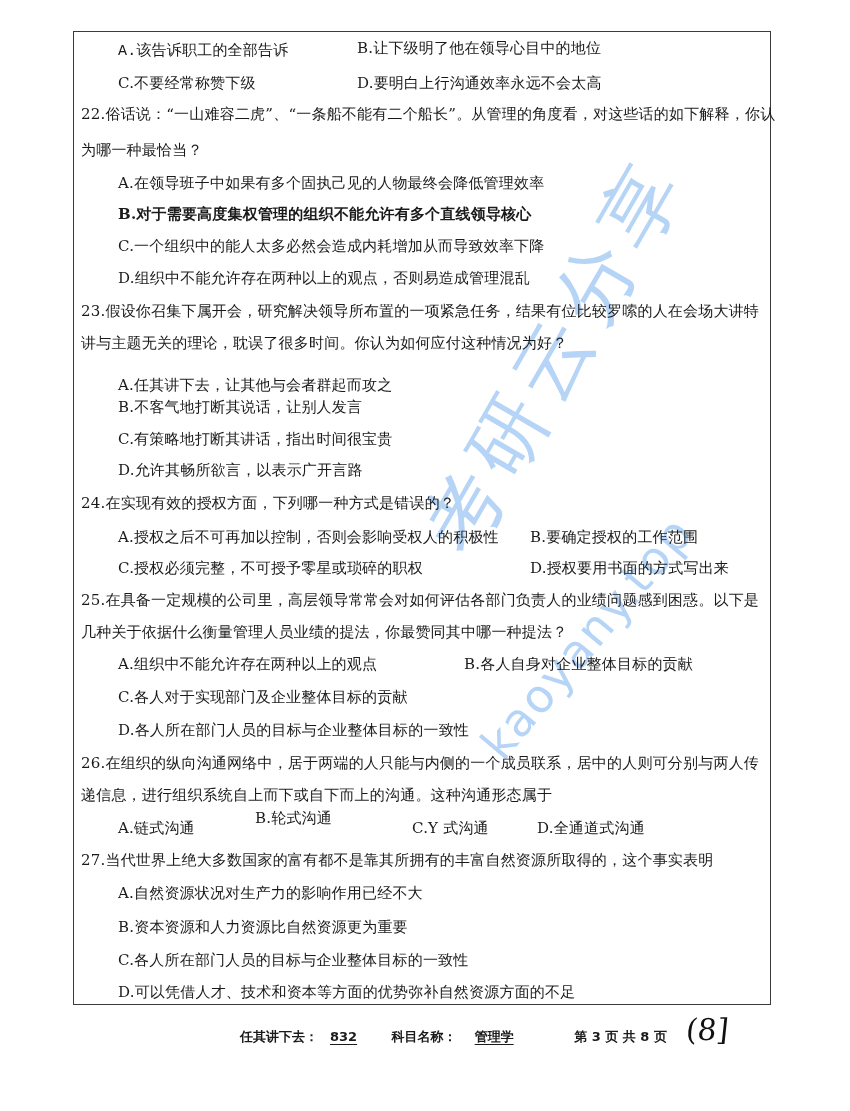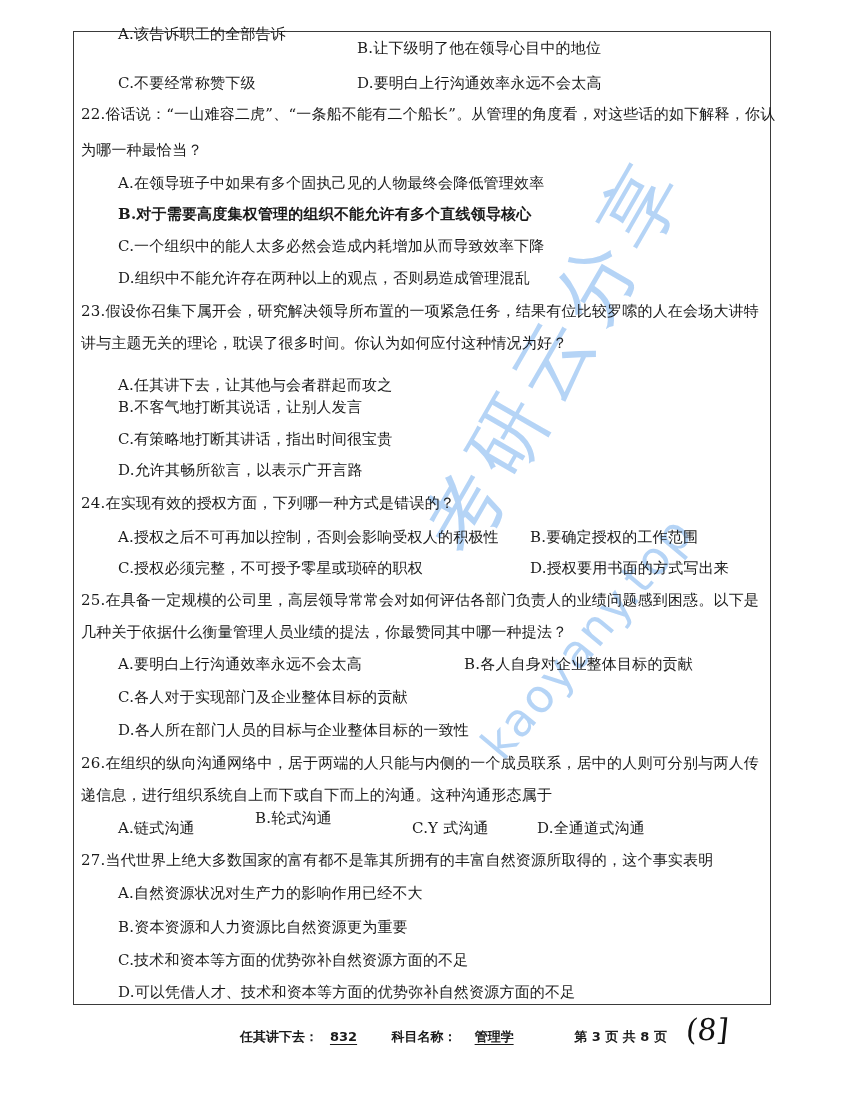--- a/index.html
+++ b/index.html
@@ -34,21 +34,21 @@
     .wm-en { left: 470px; top: 735px; font-size: 46px; font-family: "DejaVu Sans", sans-serif; transform: rotate(-50deg); transform-origin: left top; letter-spacing: 2px; }
   </style>
 </head>
 <body>
 
 <div class="frame"></div>
 
 <div class="wm wm-cn">考研云分享</div>
 <div class="wm wm-en">kaoyany.top</div>
 
-<div class="line opt" style="top:24px;">A.该告诉职工的全部告诉</div>
+<div class="line opt" style="top:42px;font-family:Liberation Mono, monospace;">A.该告诉职工的全部告诉</div>
 <div class="line" style="top:38px; left:357px;">B.让下级明了他在领导心目中的地位</div>
 <div class="line opt" style="top:73px;">C.不要经常称赞下级</div>
 <div class="line" style="top:73px; left:357px;">D.要明白上行沟通效率永远不会太高</div>
 
 <div class="line q" style="top:104px;">22.俗话说：“一山难容二虎”、“一条船不能有二个船长”。从管理的角度看，对这些话的如下解释，你认</div>
 <div class="line q" style="top:140px;">为哪一种最恰当？</div>
 <div class="line opt" style="top:173px;">A.在领导班子中如果有多个固执己见的人物最终会降低管理效率</div>
 <div class="line opt" style="top:204px;font-weight:bold;">B.对于需要高度集权管理的组织不能允许有多个直线领导核心</div>
 <div class="line opt" style="top:236px;">C.一个组织中的能人太多必然会造成内耗增加从而导致效率下降</div>
 <div class="line opt" style="top:268px;">D.组织中不能允许存在两种以上的观点，否则易造成管理混乱</div>
@@ -61,36 +61,36 @@
 <div class="line opt" style="top:460px;">D.允许其畅所欲言，以表示广开言路</div>
 
 <div class="line q" style="top:493px;">24.在实现有效的授权方面，下列哪一种方式是错误的？</div>
 <div class="line opt" style="top:527px;">A.授权之后不可再加以控制，否则会影响受权人的积极性</div>
 <div class="line" style="top:527px; left:530px;">B.要确定授权的工作范围</div>
 <div class="line opt" style="top:558px;">C.授权必须完整，不可授予零星或琐碎的职权</div>
 <div class="line" style="top:558px; left:530px;">D.授权要用书面的方式写出来</div>
 
 <div class="line q" style="top:590px;">25.在具备一定规模的公司里，高层领导常常会对如何评估各部门负责人的业绩问题感到困惑。以下是</div>
 <div class="line q" style="top:622px;">几种关于依据什么衡量管理人员业绩的提法，你最赞同其中哪一种提法？</div>
-<div class="line opt" style="top:654px;">A.要明白上行沟通效率永远不会太高</div>
+<div class="line opt" style="top:654px;">A.组织中不能允许存在两种以上的观点</div>
 <div class="line" style="top:654px; left:464px;">B.各人自身对企业整体目标的贡献</div>
 <div class="line opt" style="top:687px;">C.各人对于实现部门及企业整体目标的贡献</div>
 <div class="line opt" style="top:720px;">D.各人所在部门人员的目标与企业整体目标的一致性</div>
 
 <div class="line q" style="top:753px;">26.在组织的纵向沟通网络中，居于两端的人只能与内侧的一个成员联系，居中的人则可分别与两人传</div>
 <div class="line q" style="top:785px;">递信息，进行组织系统自上而下或自下而上的沟通。这种沟通形态属于</div>
 <div class="line opt" style="top:818px;">A.链式沟通</div>
 <div class="line" style="top:808px; left:255px;">B.轮式沟通</div>
 <div class="line" style="top:818px; left:412px;text-align:right;">C.Y 式沟通</div>
 <div class="line" style="top:818px; left:537px;">D.全通道式沟通</div>
 
 <div class="line q" style="top:850px;">27.当代世界上绝大多数国家的富有都不是靠其所拥有的丰富自然资源所取得的，这个事实表明</div>
 <div class="line opt" style="top:883px;">A.自然资源状况对生产力的影响作用已经不大</div>
 <div class="line opt" style="top:917px;">B.资本资源和人力资源比自然资源更为重要</div>
-<div class="line opt" style="top:950px;">C.技术和资本等方面的优势弥补自然资源方面的不足</div>
+<div class="line opt" style="top:950px;">C.各人所在部门人员的目标与企业整体目标的一致性</div>
 <div class="line opt" style="top:982px;">D.可以凭借人才、技术和资本等方面的优势弥补自然资源方面的不足</div>
 
 <div class="footer">
   <span>任其讲下去：</span>
   <span class="uval" style="width:42px; text-align:center;">832</span>
   <span class="sp" style="width:18px;"></span>
   <span>科目名称：</span>
   <span class="uval" style="width:66px; text-align:center;">管理学</span>
   <span class="sp" style="width:38px;"></span>
   <span>第 3 页   共 8 页</span>

